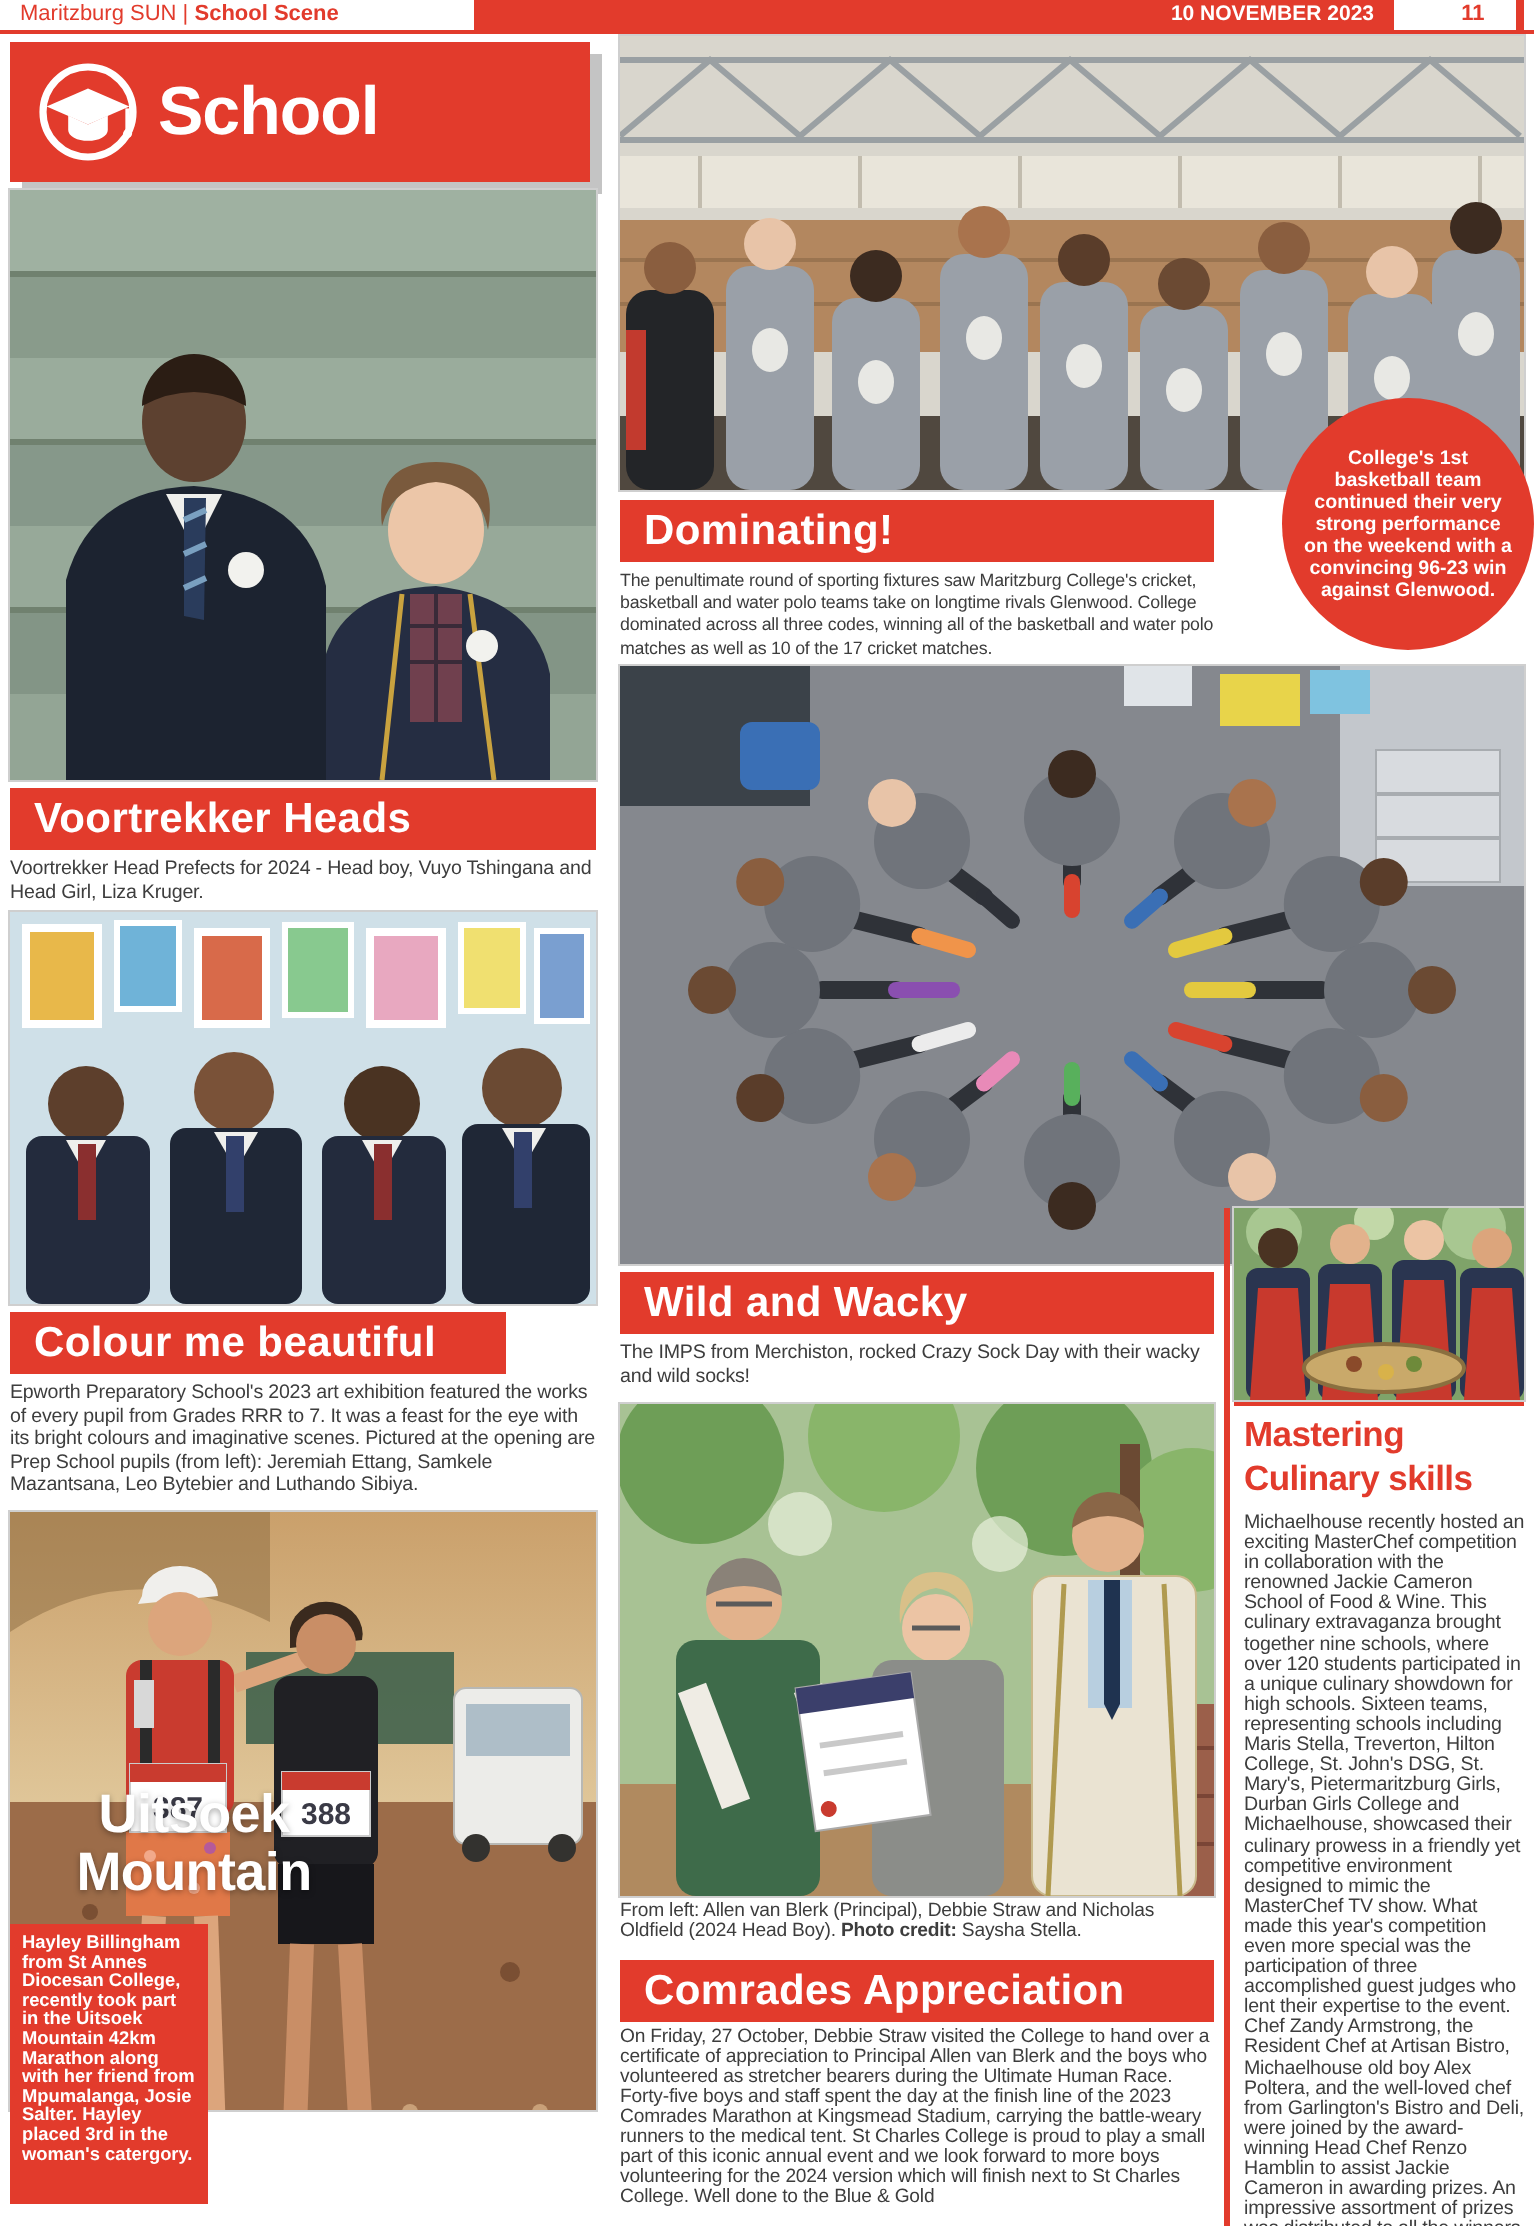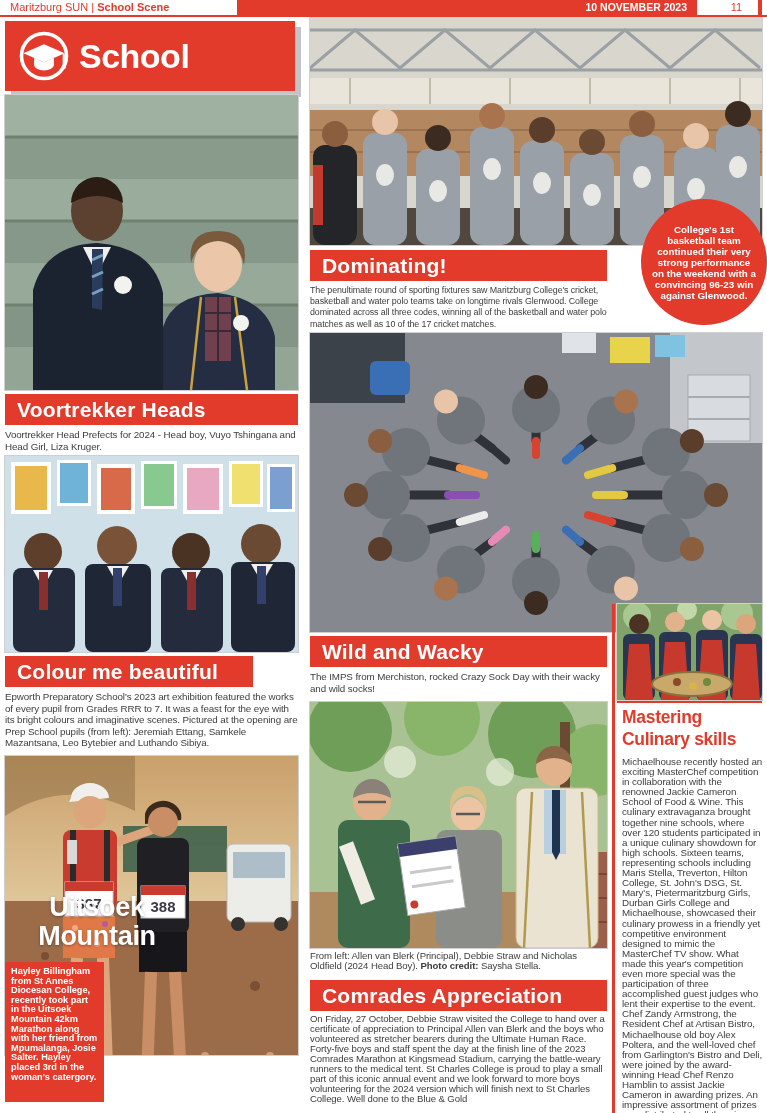--- a/index.html
+++ b/index.html
@@ -15,21 +15,21 @@
   .body-text{position:absolute;color:var(--ink);font-size:9.8px;line-height:11.6px;
        letter-spacing:-.1px;text-align:left;}
   .body-sm{font-size:9.6px;line-height:10px;}
   
   #hdr-left{left:10px;top:1px;font-size:11px;color:var(--red);}
   #hdr-left b{font-weight:bold;}
   #hdr-datebar{left:237px;top:0;width:460px;height:15px;background:var(--red);
        color:#fff;font-weight:bold;font-size:10.5px;line-height:15px;
        text-align:right;padding-right:10px;box-sizing:border-box;}
   #hdr-page{left:715px;top:0;width:43px;height:15px;color:var(--red);
-       font-weight:normal;font-size:11px;line-height:15px;text-align:center;}
+       font-weight:bold;font-size:11px;line-height:15px;text-align:center;}
   #hdr-redline{left:758px;top:0;width:4px;height:16px;background:var(--red);}
   #hdr-rule{left:0;top:15px;width:767px;height:2px;background:var(--red);}
   
   #masthead{left:5px;top:21px;width:290px;height:70px;background:var(--red);
        box-shadow:6px 6px 0 #c4c4c4;}
   #masthead-title{position:absolute;left:74px;top:0;height:70px;line-height:70px;
        color:#fff;font-weight:bold;font-size:34px;letter-spacing:-.5px;}
   #masthead-icon{position:absolute;left:12px;top:8px;width:54px;height:54px;}
   
   #callout{left:641px;top:199px;width:126px;height:126px;border-radius:50%;

